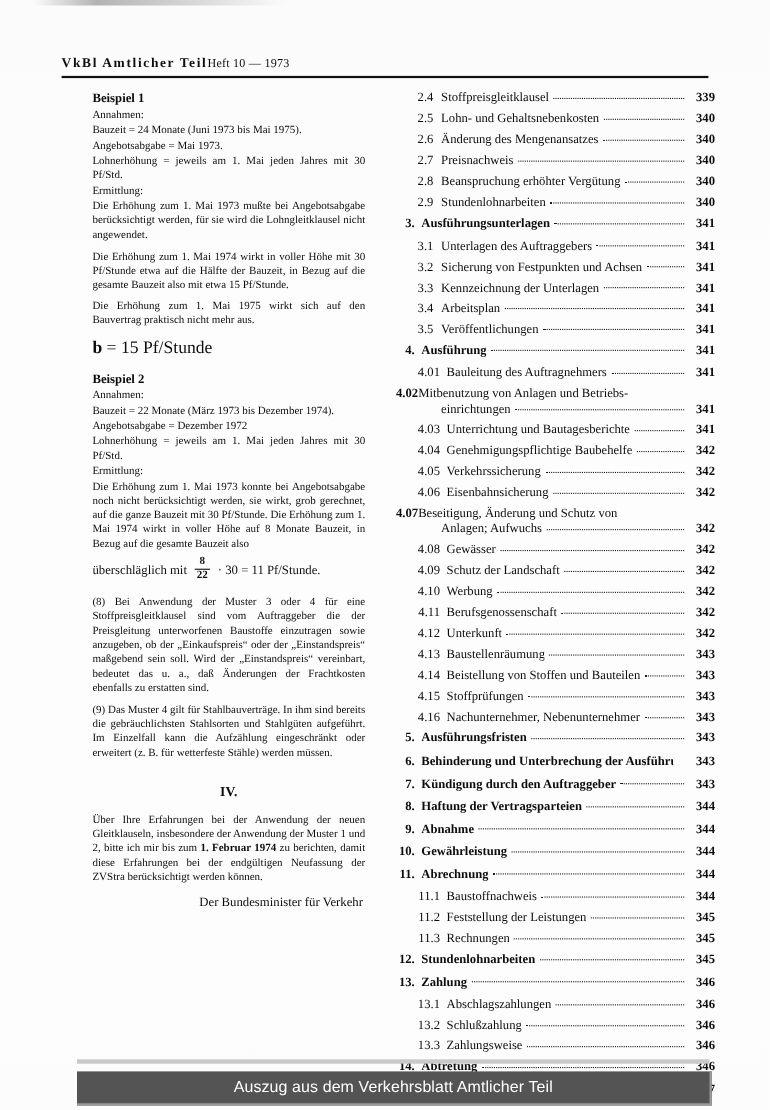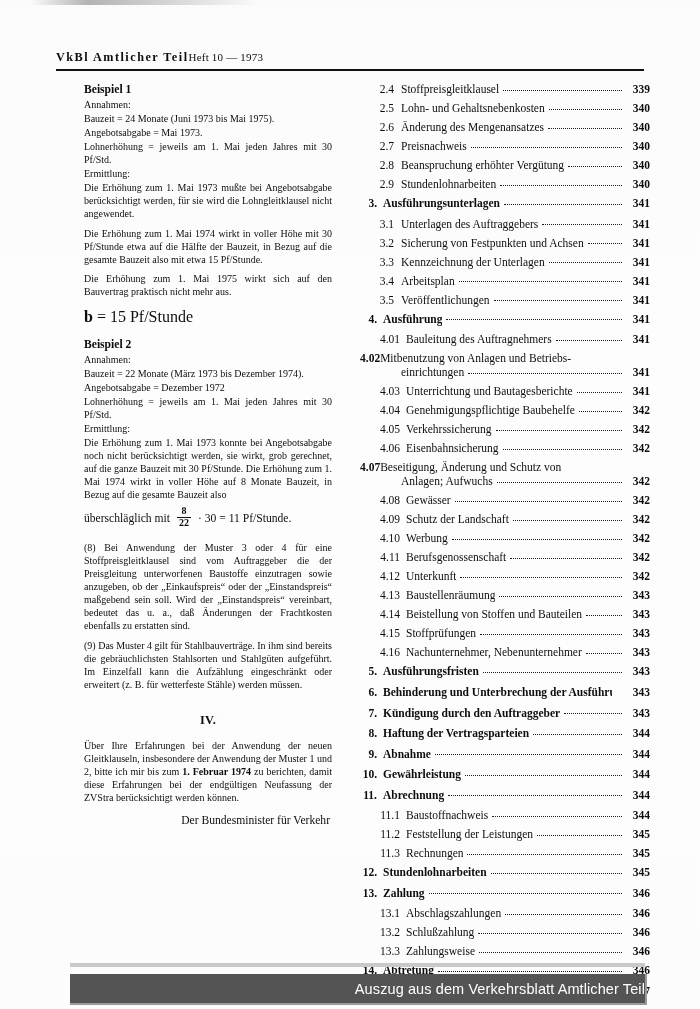--- a/index.html
+++ b/index.html
@@ -215,21 +215,21 @@
   }
   .footer-bar {
     position: absolute;
     left: 70px; top: 974px;
     width: 575px; height: 29px;
     background: #545454;
     border-right: 2px solid #9a9a9a;
     border-bottom: 2px solid #9a9a9a;
     display: flex;
     align-items: center;
-    justify-content: flex-end;
+    justify-content: center;
   }
   .footer-bar span {
     color: #ffffff;
     font-family: "Liberation Sans", "DejaVu Sans", sans-serif;
     font-size: 14.5px;
     letter-spacing: 0.1px;
   }
 </style>
 </head>
 <body>

